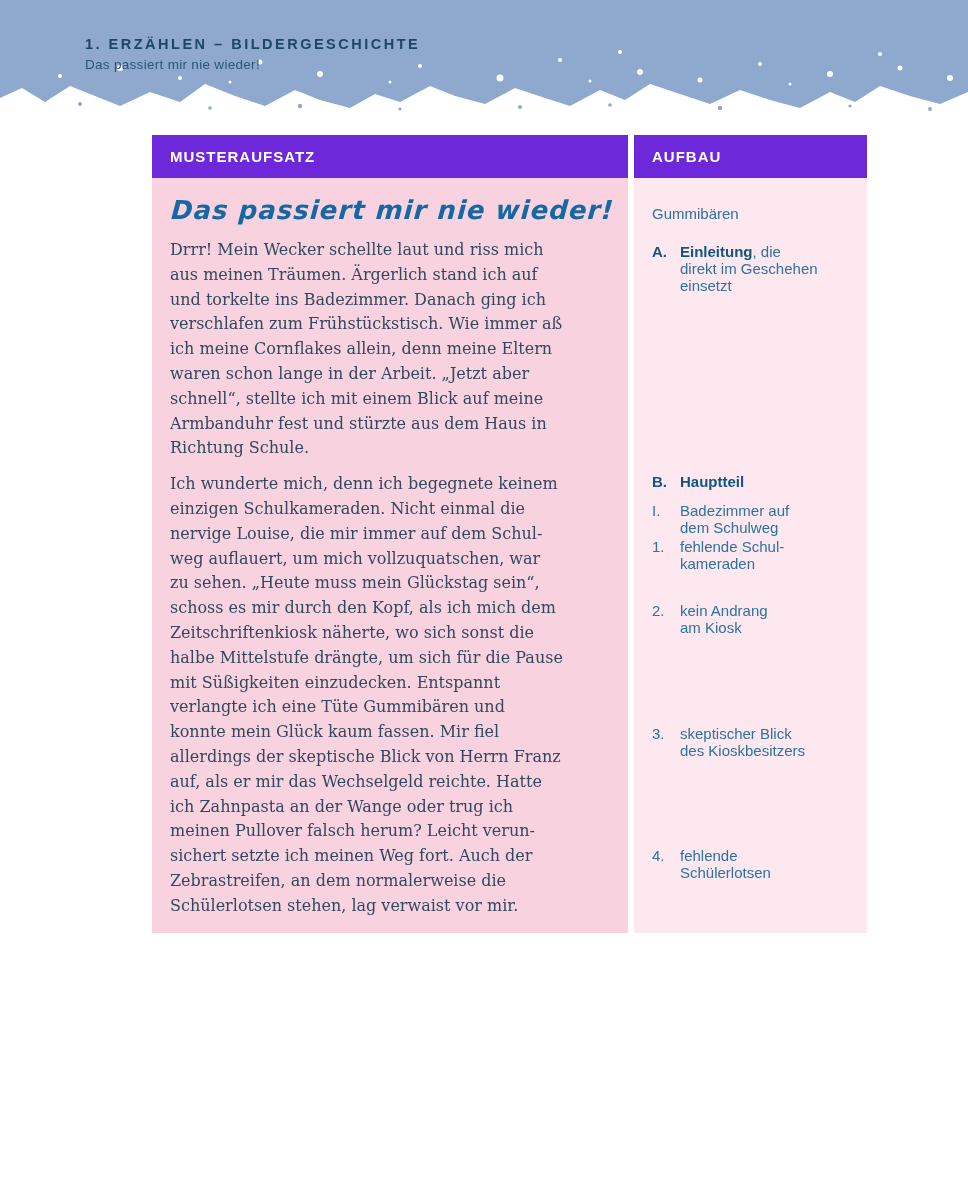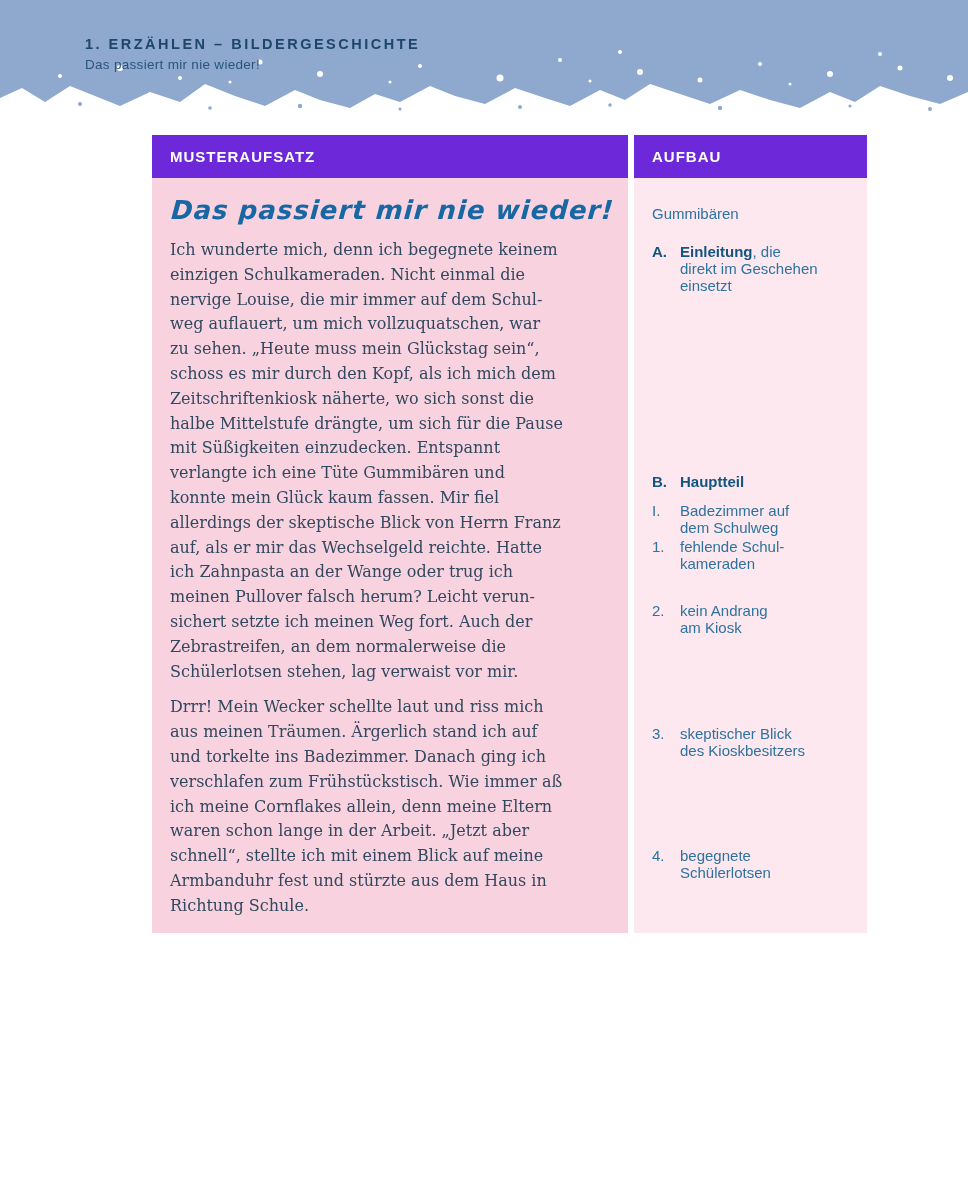--- a/index.html
+++ b/index.html
@@ -122,47 +122,47 @@
   </svg>
   <div class="band-kicker">1. ERZÄHLEN – BILDERGESCHICHTE</div>
   <div class="band-sub">Das passiert mir nie wieder!</div>
 
   <main class="content">
 
     <section class="col col-left">
       <div class="colhead">MUSTERAUFSATZ</div>
       <div class="colbody colbody-left">
         <h1 class="essay-title">Das passiert mir nie wieder!</h1>
+        <p class="essay-p">Drrr! Mein Wecker schellte laut und riss mich
+aus meinen Träumen. Ärgerlich stand ich auf
+und torkelte ins Badezimmer. Danach ging ich
+verschlafen zum Frühstückstisch. Wie immer aß
+ich meine Cornflakes allein, denn meine Eltern
+waren schon lange in der Arbeit. „Jetzt aber
+schnell“, stellte ich mit einem Blick auf meine
+Armbanduhr fest und stürzte aus dem Haus in
+Richtung Schule.</p>
         <p class="essay-p">Ich wunderte mich, denn ich begegnete keinem
 einzigen Schulkameraden. Nicht einmal die
 nervige Louise, die mir immer auf dem Schul-
 weg auflauert, um mich vollzuquatschen, war
 zu sehen. „Heute muss mein Glückstag sein“,
 schoss es mir durch den Kopf, als ich mich dem
 Zeitschriftenkiosk näherte, wo sich sonst die
 halbe Mittelstufe drängte, um sich für die Pause
 mit Süßigkeiten einzudecken. Entspannt
 verlangte ich eine Tüte Gummibären und
 konnte mein Glück kaum fassen. Mir fiel
 allerdings der skeptische Blick von Herrn Franz
 auf, als er mir das Wechselgeld reichte. Hatte
 ich Zahnpasta an der Wange oder trug ich
 meinen Pullover falsch herum? Leicht verun-
 sichert setzte ich meinen Weg fort. Auch der
 Zebrastreifen, an dem normalerweise die
 Schülerlotsen stehen, lag verwaist vor mir.</p>
-        <p class="essay-p">Drrr! Mein Wecker schellte laut und riss mich
-aus meinen Träumen. Ärgerlich stand ich auf
-und torkelte ins Badezimmer. Danach ging ich
-verschlafen zum Frühstückstisch. Wie immer aß
-ich meine Cornflakes allein, denn meine Eltern
-waren schon lange in der Arbeit. „Jetzt aber
-schnell“, stellte ich mit einem Blick auf meine
-Armbanduhr fest und stürzte aus dem Haus in
-Richtung Schule.</p>
       </div>
     </section>
 
     <section class="col col-right">
       <div class="colhead">AUFBAU</div>
       <div class="colbody colbody-right">
 
         <div class="ol-item" style="top:27px">
           <span class="ol-text">Gummibären</span>
         </div>
@@ -198,21 +198,21 @@
         </div>
 
         <div class="ol-item" style="top:547px">
           <span class="ol-label">3.</span>
           <span class="ol-text">skeptischer Blick
 des Kioskbesitzers</span>
         </div>
 
         <div class="ol-item" style="top:669px">
           <span class="ol-label">4.</span>
-          <span class="ol-text">begegnete
+          <span class="ol-text">fehlende
 Schülerlotsen</span>
         </div>
 
       </div>
     </section>
   </main>
 
   <div class="dash-line"></div>
   <div class="page-number">12</div>
 

